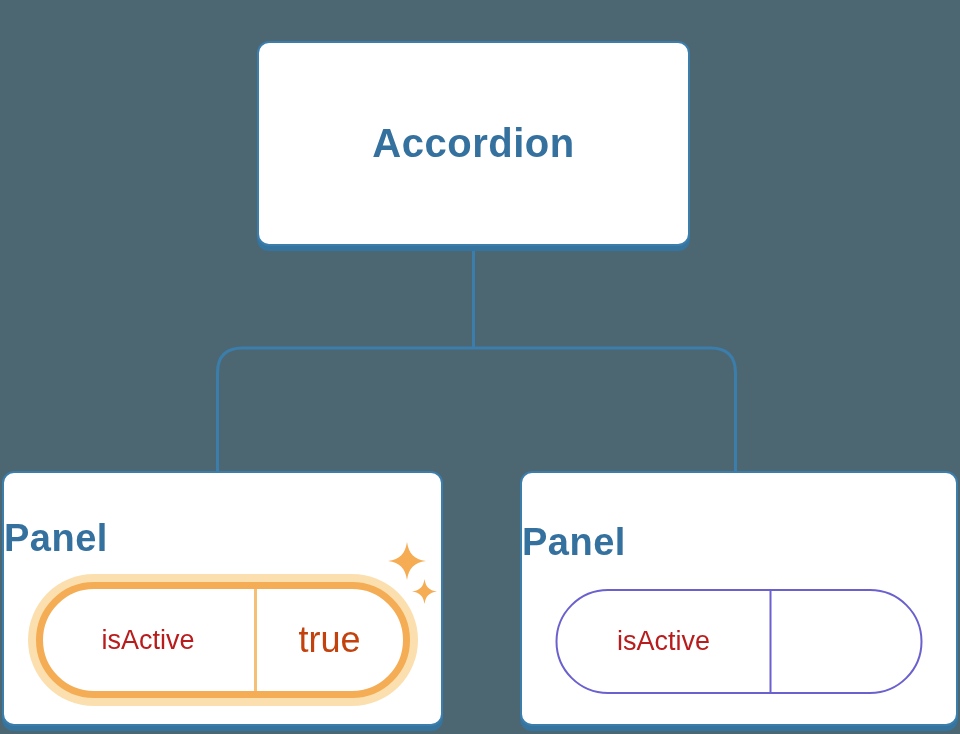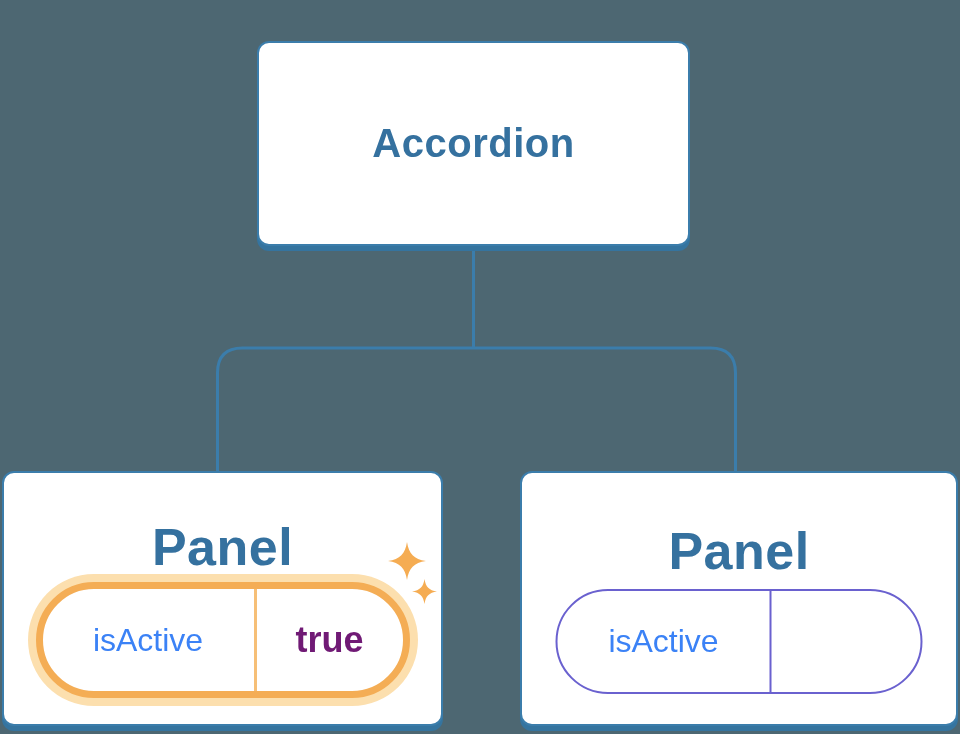--- a/index.html
+++ b/index.html
@@ -44,22 +44,21 @@
     font-weight: 600;
     color: #35719f;
     letter-spacing: 0.5px;
   }
   .panel-left  { left: 2px;   top: 471px; width: 441px; height: 255px; }
   .panel-right { left: 520px; top: 471px; width: 438px; height: 255px; }
   .panel-title {
     position: absolute;
     left: 0;
     width: 100%;
-    text-align: center;
-    font-size: 52px;
+    font-size: 38px;
     font-weight: 600;
     color: #35719f;
     letter-spacing: 0.5px;
   }
   .panel-left  .panel-title { top: 44px; }
   .panel-right .panel-title { top: 48px; }
 
   
   .pill-glow {
     position: absolute;
@@ -112,30 +111,30 @@
   }
 
   .cell {
     display: flex;
     align-items: center;
     justify-content: center;
     flex: none;
   }
   .cell-value { flex: 1; }
   .prop-key {
-    font-size: 32px;
-    color: #3b82f6;
+    font-size: 27px;
+    color: #b91c1c;
   }
   .prop-value {
     font-size: 36px;
     color: #6b63d3;
   }
   .prop-value-active {
-    font-weight: 700;
-    color: #701a75;
+    font-weight: 400;
+    color: #c2410c;
   }
   .sparkle {
     position: absolute;
     pointer-events: none;
   }
   .sparkle-large { left: 384px; top: 69px;  width: 38px; height: 38px; }
   .sparkle-small { left: 408px; top: 106px; width: 25px; height: 25px; }
 </style>
 </head>
 <body>

